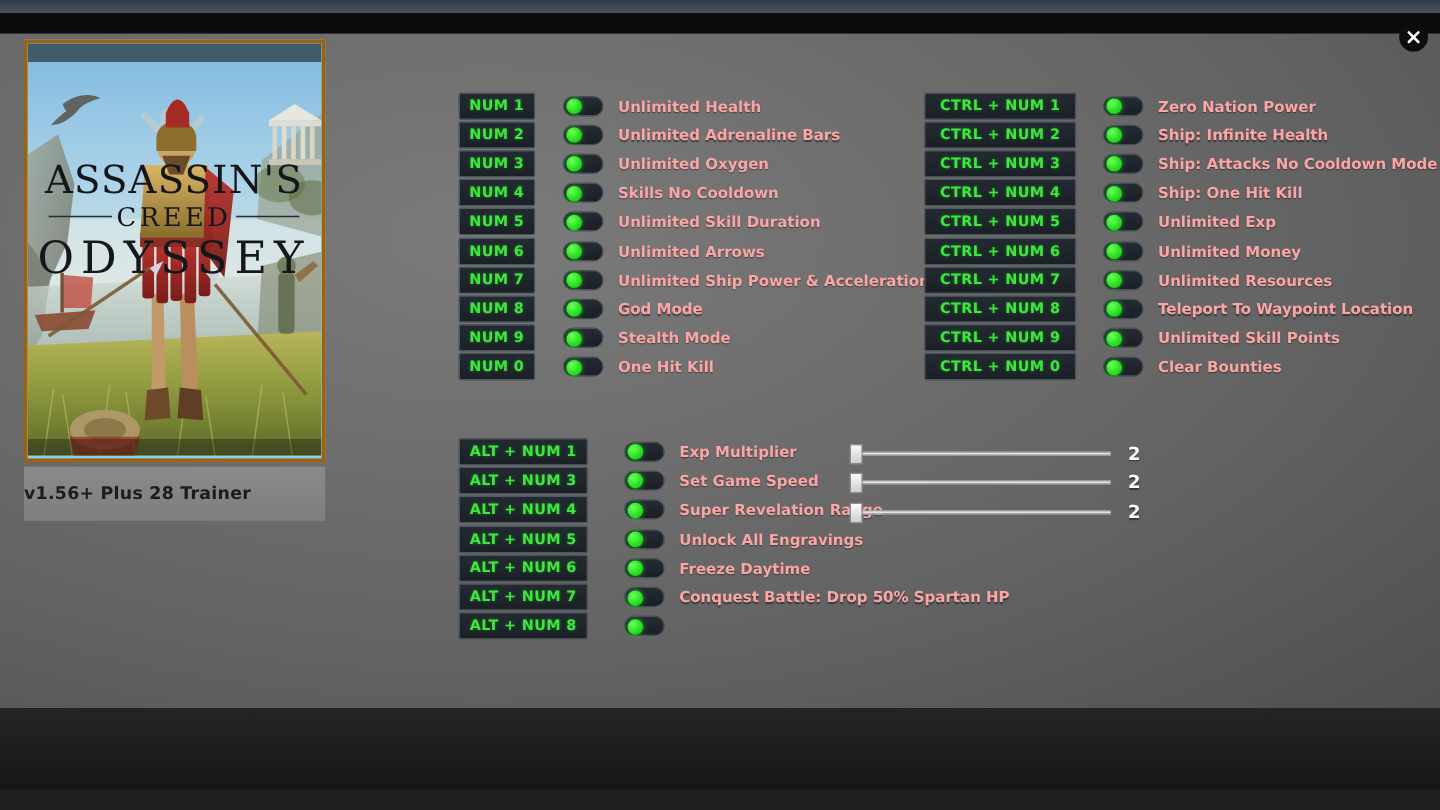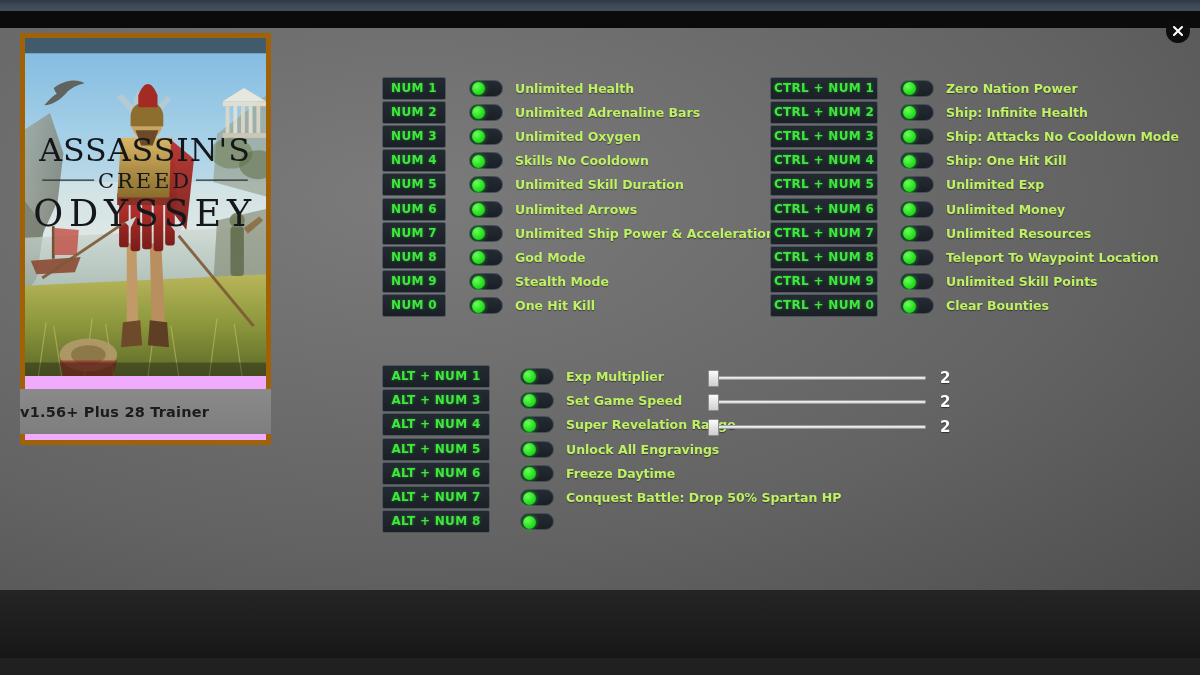--- a/index.html
+++ b/index.html
@@ -62,24 +62,24 @@
     display: flex; align-items: center; justify-content: center;
     cursor: pointer;
     z-index: 40;
   }
   .close-btn svg { display: block; }
 
   
   .cover-wrap {
     position: absolute;
     top: 33px; left: 20px;
-    width: 251px; height: 412px;
-    background: #f0abfc;
+    width: 251px; height: 352px;
+    background: #7dd3fc;
     overflow: hidden;
-    border: 5px solid #a16207;
+    border: 3px solid #a16207;
   }
   .cover-art { position: absolute; inset: 0; overflow: hidden; }
 
   .version-bar {
     position: absolute;
     top: 389px; left: 20px;
     width: 251px; height: 45px;
     background: linear-gradient(180deg, #8a8a8a 0%, #7e7e7e 100%);
     display: flex; align-items: center;
   }
@@ -111,21 +111,21 @@
     font-size: 12px;
     line-height: 1;
     padding: 4px 0 5px 0;
     text-align: center;
     letter-spacing: .3px;
     text-shadow: 0 0 3px rgba(40,220,40,.45);
     cursor: pointer;
     user-select: none;
   }
   .hotkey.w-num { width: 64px; }
-  .hotkey.w-ctrl { width: 108px; }
+  .hotkey.w-ctrl { width: 127px; }
   .hotkey.w-alt { width: 108px; }
 
   .toggle {
     flex: 0 0 auto;
     width: 34px; height: 17px;
     border-radius: 9px;
     background: linear-gradient(180deg, #252b33 0%, #1a1f26 100%);
     border: 1px solid #454d56;
     position: relative;
     cursor: pointer;
@@ -133,21 +133,21 @@
   .toggle .knob {
     position: absolute;
     top: 1.5px; left: 1.5px;
     width: 13px; height: 13px;
     border-radius: 50%;
     background: radial-gradient(circle at 35% 32%, #6dff5a 0%, #28e021 55%, #13bf10 100%);
     box-shadow: 0 0 4px rgba(40,230,40,.7);
   }
 
   .cheat-label {
-    color: #bef264;
+    color: #fca5a5;
     font-family: "DejaVu Sans", sans-serif;
     font-weight: bold;
     font-size: 12.5px;
     white-space: nowrap;
     text-shadow: 0 1px 1px rgba(0,0,0,.45);
     user-select: none;
   }
 
   
   #col-num   { top: 76px; left: 362px; }

